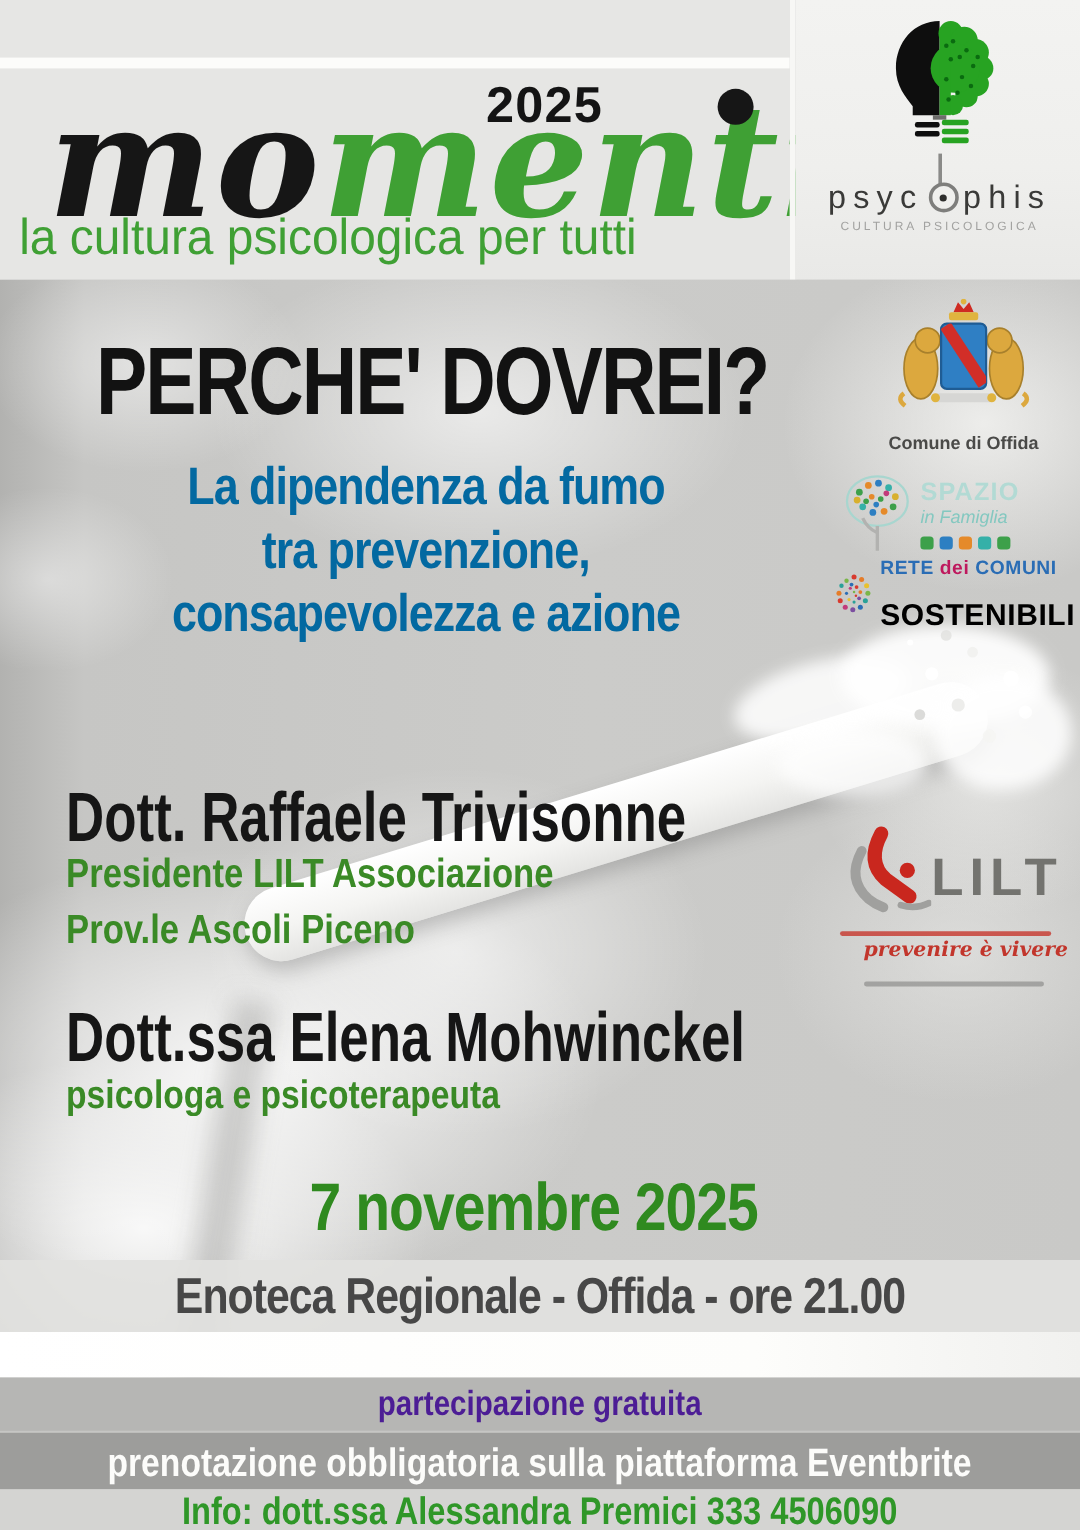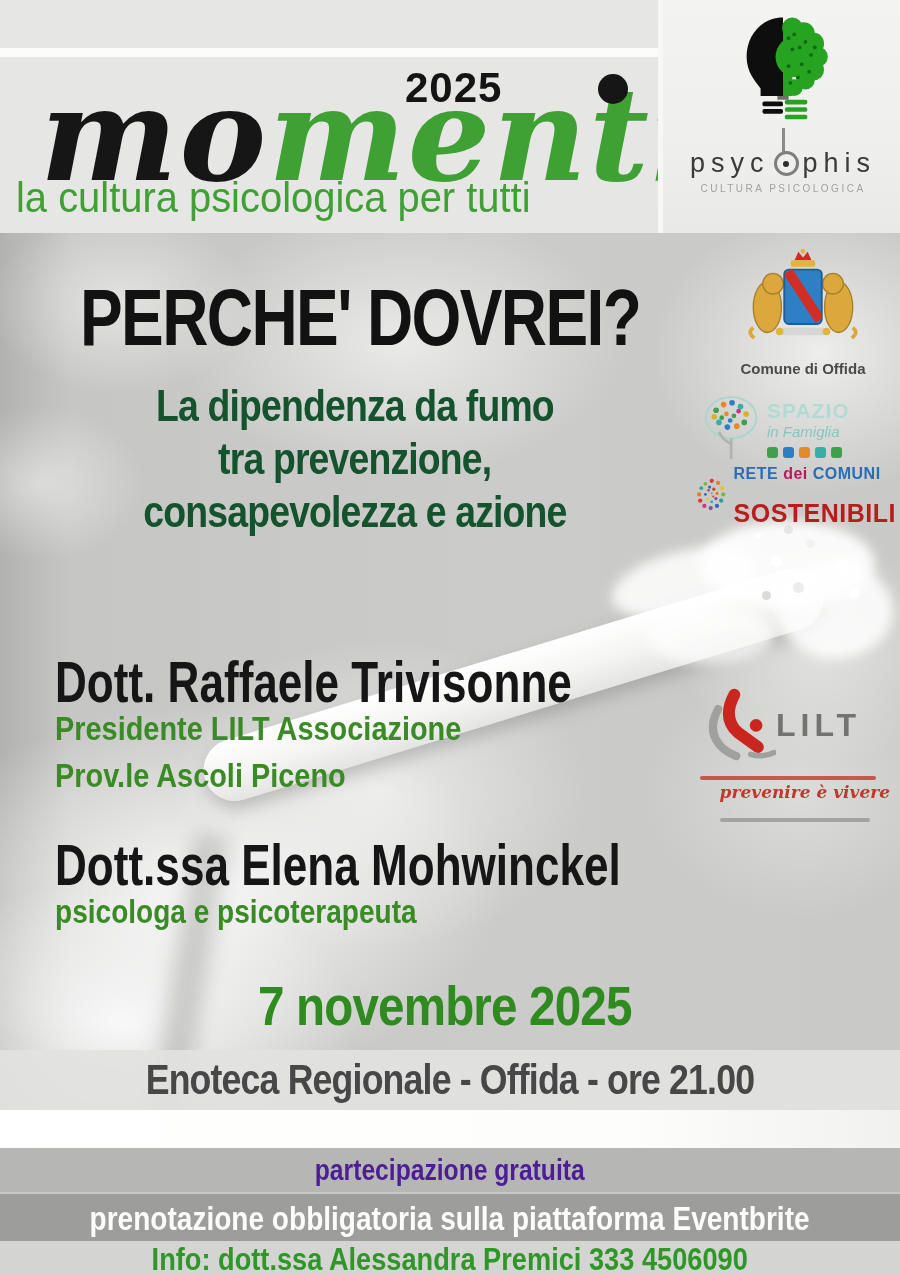--- a/index.html
+++ b/index.html
@@ -59,44 +59,44 @@
   .smoke.s4{left:648px;top:374px;width:125px;height:58px;opacity:.7;}
   .ash-specks{position:absolute;left:756px;top:300px;width:5px;height:5px;background:#fff;border-radius:50%;z-index:2;
     box-shadow:18px 26px 0 3px rgba(255,255,255,.95), 52px 8px 0 2px #f2f2f0, 84px 30px 0 4px rgba(255,255,255,.9),
                40px 52px 0 3px rgba(235,235,233,.9), 96px 58px 0 3px rgba(255,255,255,.85), 8px 60px 0 2px rgba(210,210,208,.8),
                66px 78px 0 3px rgba(245,245,243,.9), 30px -6px 0 2px rgba(225,225,223,.8);}
 
   
   .title{position:absolute;left:0;top:45px;width:720px;margin:0;text-align:center;z-index:5;
          font-size:80px;line-height:1;font-weight:bold;color:#121212;letter-spacing:-2px;}
   .subtitle{position:absolute;left:0;top:146px;width:710px;text-align:center;z-index:5;
-            font-size:44px;line-height:53px;font-weight:bold;color:#14532d;letter-spacing:-1px;}
+            font-size:44px;line-height:53px;font-weight:bold;color:#0369a1;letter-spacing:-1px;}
   .speaker-name{position:absolute;left:55px;z-index:5;font-size:58px;line-height:1;font-weight:bold;color:#161616;white-space:nowrap;}
   .speaker-role{position:absolute;left:55px;z-index:5;font-size:34px;line-height:1;font-weight:bold;color:#3a8a26;white-space:nowrap;}
   .n1{top:420px;} .r1a{top:478px;} .r1b{top:525px;}
   .n2{top:603px;} .r2a{top:662px;font-size:33px;}
   .event-date{position:absolute;left:0;top:740px;width:889px;text-align:center;z-index:5;
               font-size:56px;font-weight:bold;color:#2f8a1f;letter-spacing:-1px;}
 
   
   .offida{position:absolute;left:738px;top:16px;width:130px;text-align:center;z-index:5;}
   .offida-caption{margin-top:2px;font-size:15px;font-weight:bold;color:#4a4a48;white-space:nowrap;}
   .spazio{position:absolute;left:703px;top:158px;width:190px;z-index:5;display:flex;gap:4px;}
   .spazio-txt{padding-top:8px;}
   .spazio-word{font-size:21px;font-weight:bold;color:#b2dad4;letter-spacing:1px;}
   .spazio-sub{font-size:15px;font-style:italic;color:#84c8c0;}
   .spazio-dots{display:flex;gap:5px;margin-top:7px;}
   .spazio-dots span{width:11px;height:11px;border-radius:3px;display:inline-block;}
   .rete{position:absolute;left:696px;top:228px;width:200px;z-index:5;display:flex;align-items:center;gap:4px;}
   .rete-l1{font-size:16px;font-weight:bold;color:#2a6db5;letter-spacing:.5px;white-space:nowrap;}
   .rete-l1 .dei{color:#be185d;}
-  .rete-l2{font-size:25px;font-weight:bold;color:#b91c1c;letter-spacing:.5px;margin-top:16px;}
+  .rete-l2{font-size:25px;font-weight:bold;color:#000000;letter-spacing:.5px;margin-top:16px;}
   .lilt{position:absolute;left:700px;top:452px;width:190px;z-index:5;}
   .lilt-row{display:flex;align-items:flex-start;}
-  .lilt-word{font-size:32px;font-weight:bold;color:#73736f;letter-spacing:5px;margin-top:22px;}
+  .lilt-word{font-size:44px;font-weight:bold;color:#73736f;letter-spacing:5px;margin-top:22px;}
   .lilt-redbar{width:176px;height:4px;background:rgba(198,44,34,.75);margin-top:3px;border-radius:2px;}
   .lilt-slogan{text-align:right;font:italic bold 17px "DejaVu Serif",serif;color:#c2362c;margin-top:2px;}
   .lilt-graybar{width:150px;height:4px;background:rgba(130,130,128,.6);margin:16px auto 0;border-radius:2px;}
 
   
   .band{position:absolute;left:0;width:900px;text-align:center;z-index:6;font-weight:bold;white-space:nowrap;}
   .band.venue{top:817px;height:68px;line-height:60px;background:rgba(226,226,224,.92);
               font-size:42px;color:#474747;letter-spacing:-1px;}
   .white-gap{position:absolute;left:0;top:877px;width:900px;height:38px;z-index:6;
              background:linear-gradient(90deg,#ffffff 0%,#fdfdfb 70%,#f1f1ef 100%);}

